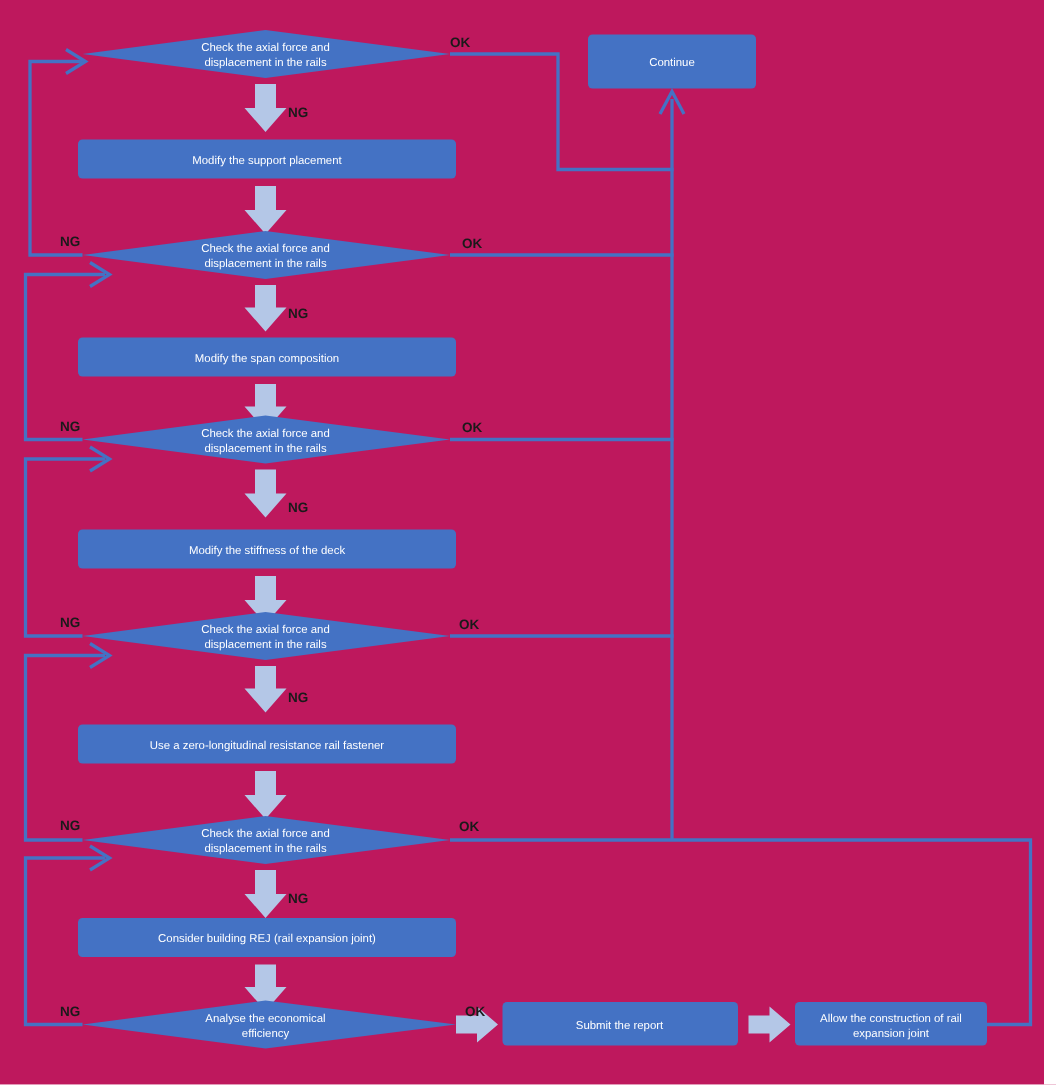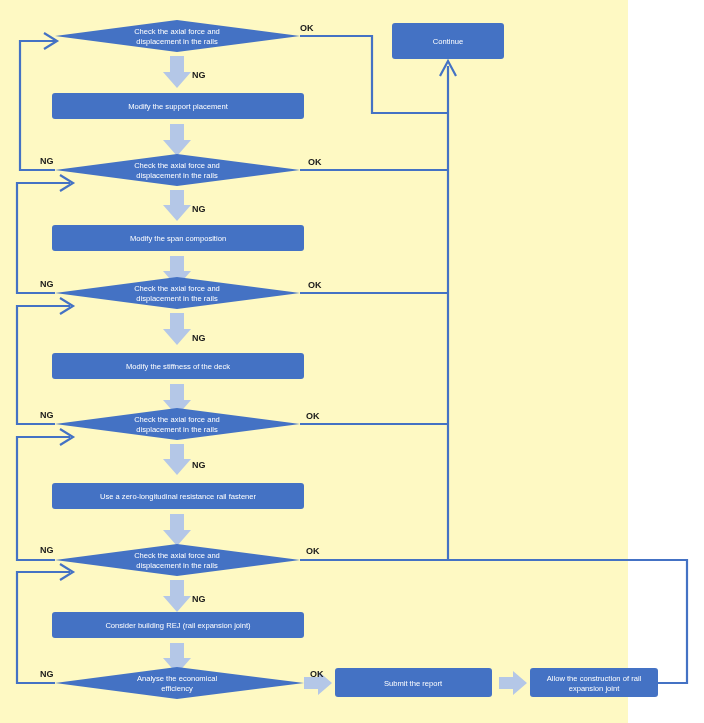--- a/index.html
+++ b/index.html
@@ -1,19 +1,19 @@
 <!DOCTYPE html>
 <html><head>
 <meta charset="utf-8">
 <title>Rail Check Flowchart</title>
 <style>
   html,body{margin:0;padding:0;background:#ffffff;}
   body{width:704px;height:723px;overflow:hidden;
        font-family:"Liberation Sans","DejaVu Sans",sans-serif;}
-  #stage{position:relative;width:628px;height:723px;background:#fef9c3;}
+  #stage{position:relative;width:696px;height:723px;background:#be185d;}
   svg.flow{position:absolute;left:0;top:0;width:704px;height:723px;display:block;}
   .nodeLabel{fill:#ffffff;font-size:7.6px;font-family:"Liberation Sans","DejaVu Sans",sans-serif;text-anchor:middle;}
   .edgeLabel{fill:#1a1a1a;font-size:9px;font-weight:bold;font-family:"Liberation Sans","DejaVu Sans",sans-serif;}
   .connector{fill:none;stroke:#4472C4;stroke-width:2.2;stroke-linejoin:miter;stroke-linecap:butt;}
   .shapeFill{fill:#4472C4;}
   .arrowFill{fill:#B4C7E7;}
 </style>
 </head>
 <body>
 

